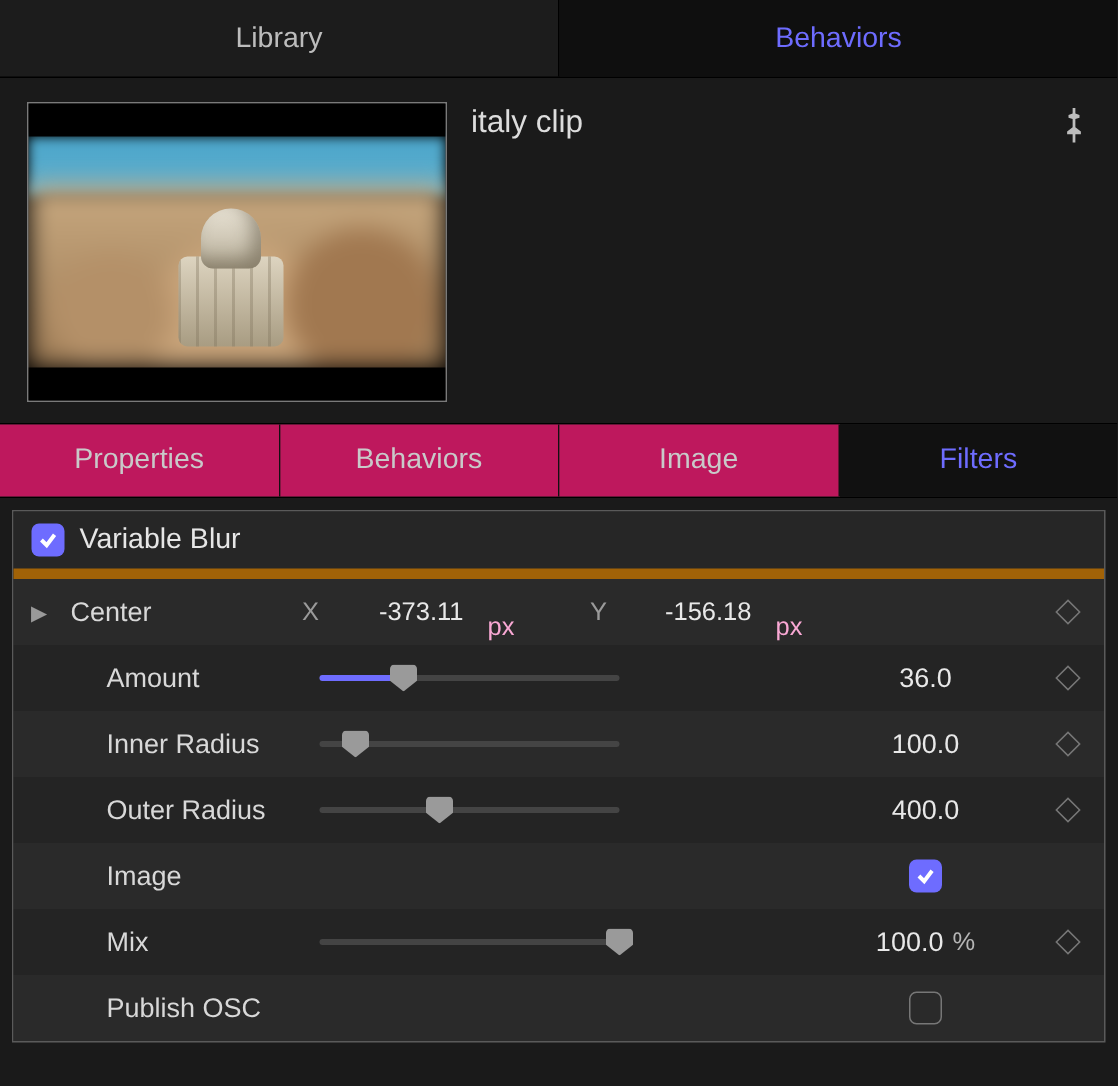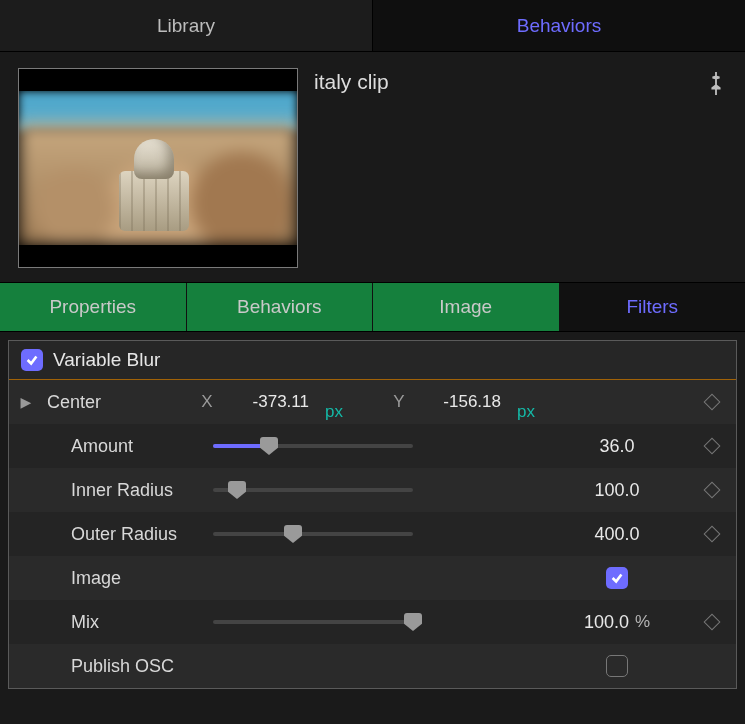--- a/index.html
+++ b/index.html
@@ -107,40 +107,40 @@
     border-top:1px solid #000;
     border-bottom:1px solid #000;
   }
   .sub-tab {
     flex:1;
     display:flex; align-items:center; justify-content:center;
     font-size:19px;
     color:#c9c9c9;
     border-right:1px solid #111;
     cursor:pointer;
-    background:#15803d;
+    background:#be185d;
   }
   .sub-tab:last-child{border-right:none;}
   .sub-tab.active {
     background:#111;
     color:#6e6cff;
   }
 
   
   .panel {
     margin:8px;
     border:1px solid #5a5a5a;
     background:#1f1f1f;
   }
   .filter-header {
     display:flex; align-items:center;
     gap:10px;
     padding:8px 12px;
     background:#262626;
-    border-bottom:1px solid #a16207;
+    border-bottom:7px solid #a16207;
   }
   .chk {
     width:22px; height:22px; border-radius:5px;
     background:#6e6cff;
     display:flex; align-items:center; justify-content:center;
     cursor:pointer;
     flex-shrink:0;
   }
   .chk svg{width:14px;height:14px;stroke:#fff;stroke-width:3;fill:none;}
   .chk.unchecked{ background:transparent; border:1.5px solid #777; }
@@ -169,21 +169,21 @@
   .param-label.indent { padding-left:28px; }
 
   .param-mid {
     flex:1;
     display:flex;
     align-items:center;
     gap:10px;
   }
   .axis-lbl{ color:#9a9a9a; font-size:17px; width:20px; text-align:center;}
   .num-val{ color:#e8e8e8; font-size:17px; min-width:82px; text-align:right;}
-  .unit{ color:#14b8a6; font-size:17px; margin-left:6px; min-width:26px;margin-top:20px;}
+  .unit{ color:#f9a8d4; font-size:17px; margin-left:6px; min-width:26px;margin-top:20px;}
 
   .slider {
     position:relative; width:200px; height:20px;
   }
   .slider .track{
     position:absolute; left:0; right:0; top:50%; height:4px; transform:translateY(-50%);
     background:#444; border-radius:2px;
   }
   .slider .fill{
     position:absolute; left:0; top:50%; height:4px; transform:translateY(-50%);

